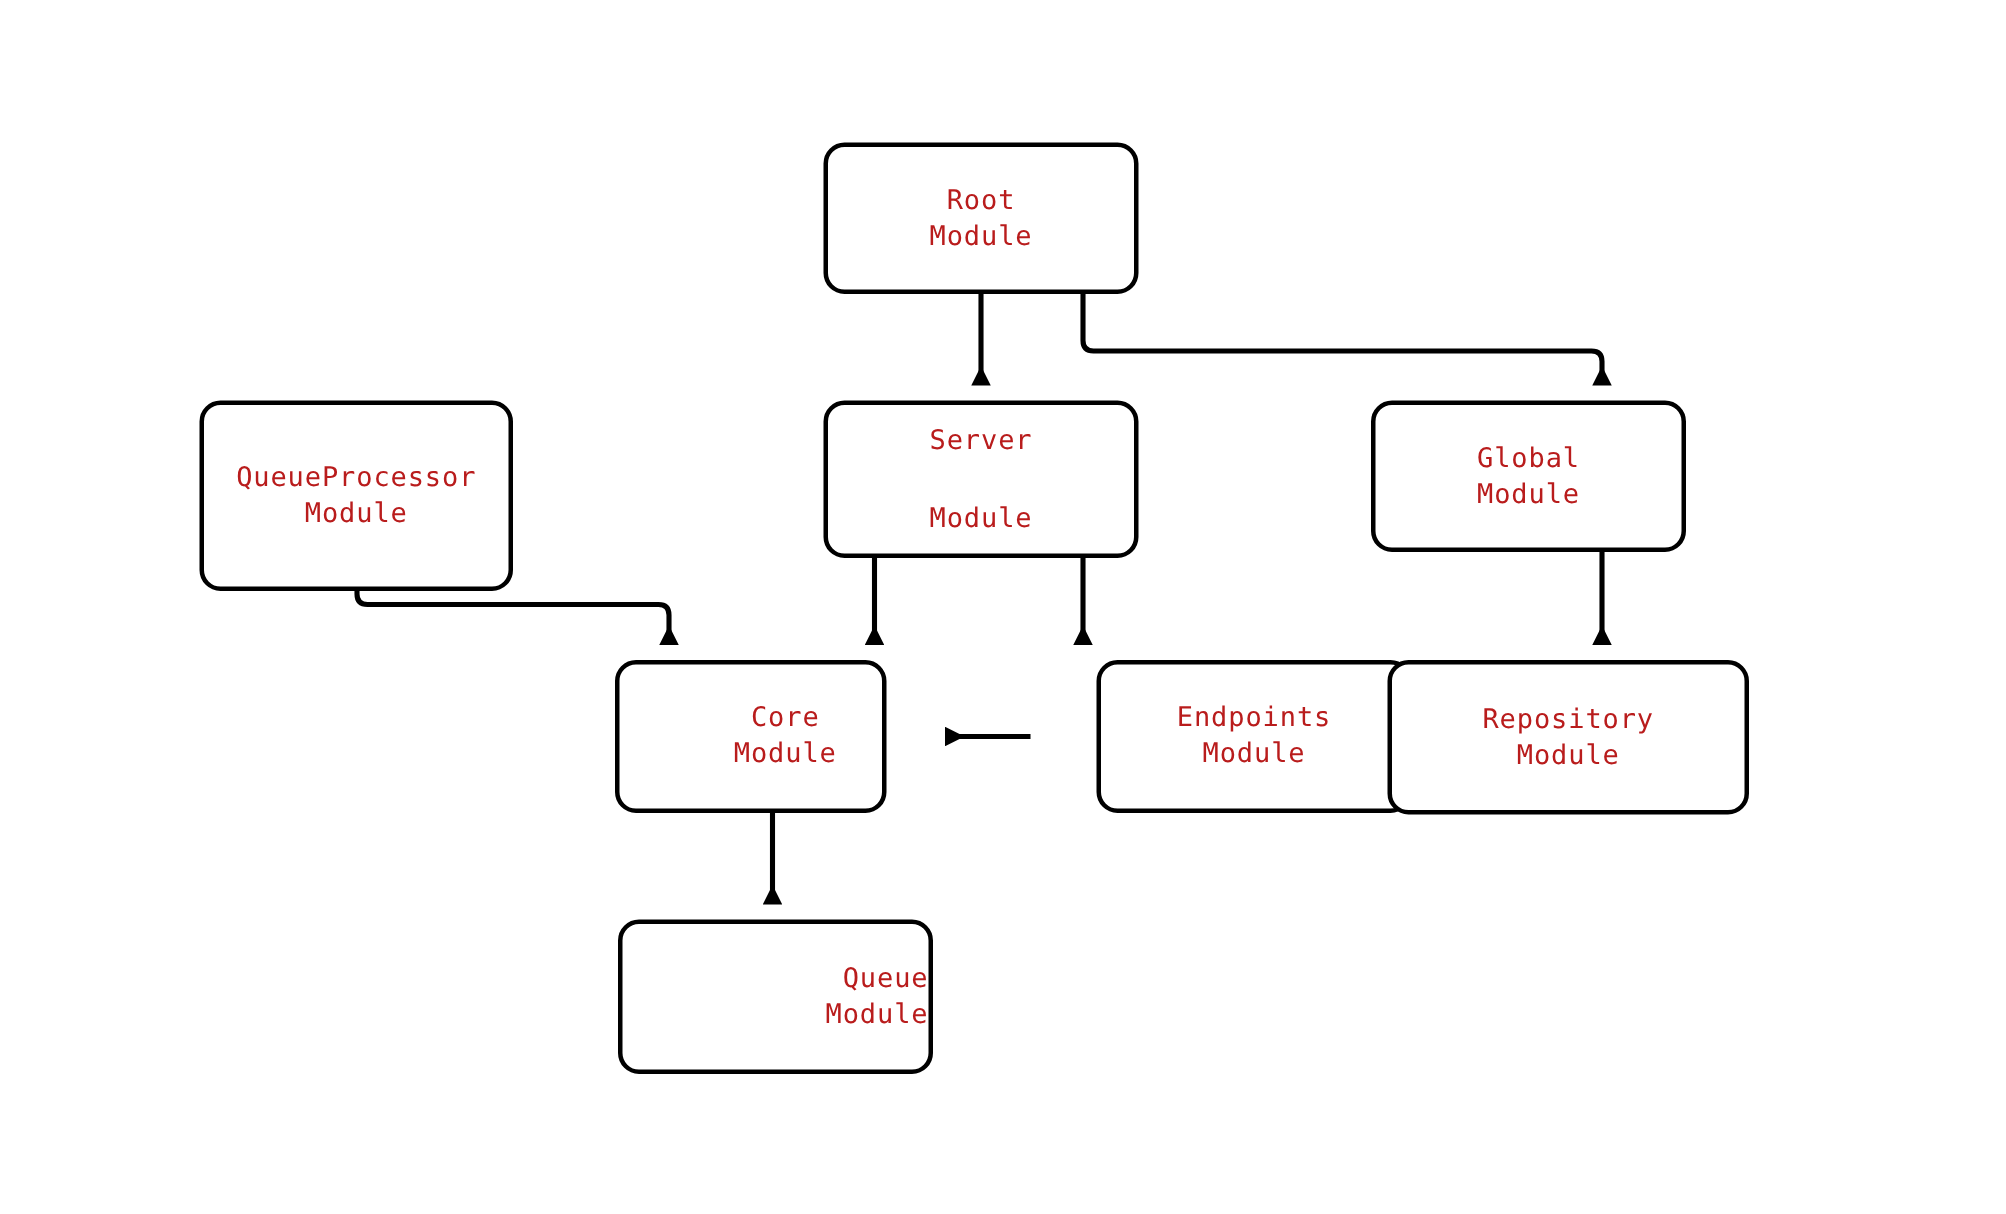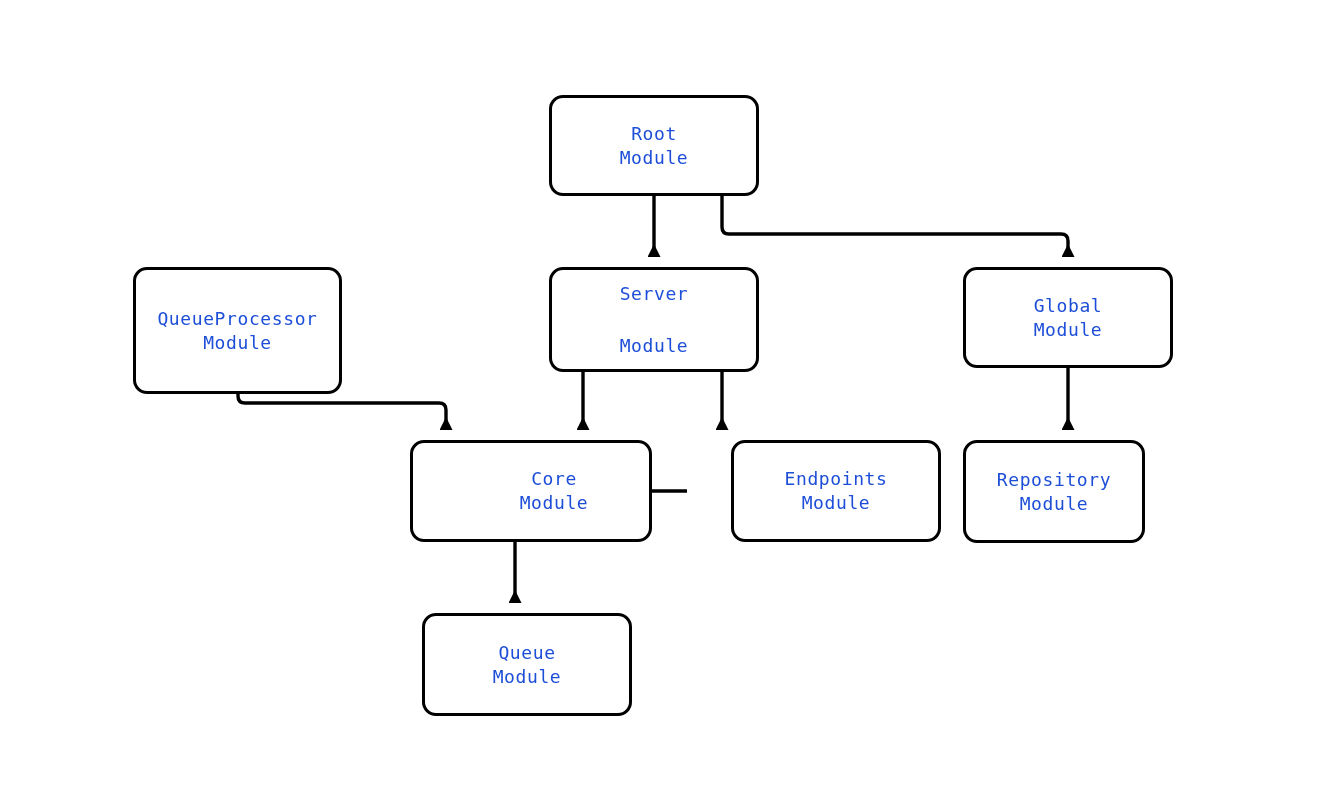--- a/index.html
+++ b/index.html
@@ -32,21 +32,21 @@
     position: absolute;
     box-sizing: border-box;
     background: #ffffff;
     border: 3px solid #000000;
     border-radius: 14px;
     display: flex;
     flex-direction: column;
     align-items: center;
     justify-content: center;
     text-align: center;
-    color: #1d4ed8;
+    color: #b91c1c;
     font-size: 18px;
     line-height: 1.32;
     letter-spacing: 0.6px;
     z-index: 2;
   }
   .node-line {
     display: block;
     white-space: pre;
   }
 </style>
@@ -93,38 +93,38 @@
   <div class="node" style="left:133px; top:267px; width:209px; height:127px;">
     <span class="node-line">QueueProcessor</span>
     <span class="node-line">Module</span>
   </div>
 
   <div class="node" style="left:549px; top:267px; width:210px; height:105px;gap:28px;">
     <span class="node-line">Server</span>
     <span class="node-line">Module</span>
   </div>
 
-  <div class="node" style="left:963px; top:267px; width:210px; height:101px;">
+  <div class="node" style="left:914px; top:267px; width:210px; height:101px;">
     <span class="node-line">Global</span>
     <span class="node-line">Module</span>
   </div>
 
-  <div class="node" style="left:410px; top:440px; width:242px; height:102px;padding-left:46px;">
+  <div class="node" style="left:410px; top:440px; width:181px; height:102px;padding-left:46px;">
     <span class="node-line">Core</span>
     <span class="node-line">Module</span>
   </div>
 
   <div class="node" style="left:687px; top:440px; width:210px; height:102px;margin-left:44px;">
     <span class="node-line">Endpoints</span>
     <span class="node-line">Module</span>
   </div>
 
-  <div class="node" style="left:963px; top:440px; width:182px; height:103px;">
+  <div class="node" style="left:925px; top:440px; width:241px; height:103px;">
     <span class="node-line">Repository</span>
     <span class="node-line">Module</span>
   </div>
 
-  <div class="node" style="left:422px; top:613px; width:210px; height:103px;">
+  <div class="node" style="left:412px; top:613px; width:210px; height:103px;align-items:flex-end;">
     <span class="node-line">Queue</span>
     <span class="node-line">Module</span>
   </div>
 
 </div>
 
 </body></html>

